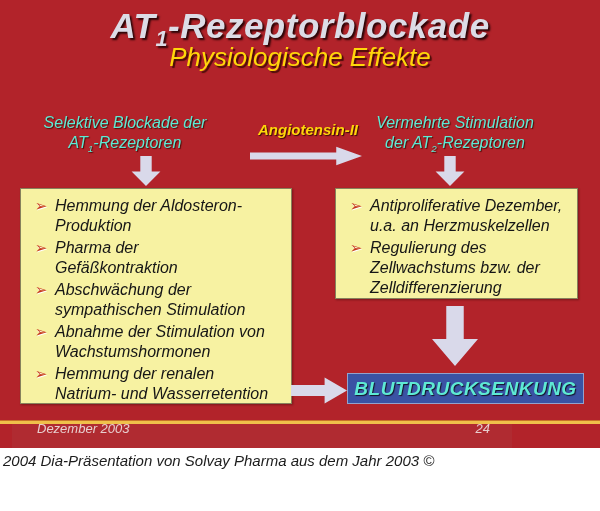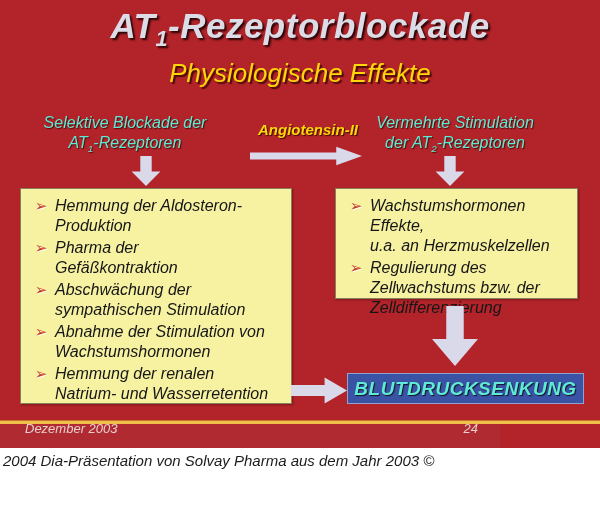--- a/index.html
+++ b/index.html
@@ -4,21 +4,21 @@
 <style>
   html,body{margin:0;padding:0;background:#fff;}
   .canvas{position:relative;width:600px;height:511px;background:#ffffff;overflow:hidden;
           font-family:"Liberation Sans","DejaVu Sans",sans-serif;font-style:italic;}
   .slide{position:absolute;left:0;top:0;width:600px;height:448px;background:#b2232a;}
 
   .title{position:absolute;left:0;top:6px;width:600px;margin:0;text-align:center;
          font-size:35px;font-weight:bold;color:#dcdce6;letter-spacing:0.5px;
          text-shadow:2px 2px 2px #2a0507;}
   .title sub{font-size:62%;}
-  .subtitle{position:absolute;left:0;top:58px;width:600px;margin:0;text-align:center;
+  .subtitle{position:absolute;left:0;top:42px;width:600px;margin:0;text-align:center;
             font-size:26px;font-weight:normal;color:#ffd60a;
             text-shadow:2px 2px 1px #4a0d08;}
 
   .col-hdr{position:absolute;text-align:center;color:#5eead4;font-size:16px;line-height:20px;
            text-shadow:1px 1px 1px #4a0d08;}
   .col-hdr sub{font-size:62%;}
   .hdr-left{left:10px;top:113px;width:230px;}
   .hdr-right{left:335px;top:113px;width:240px;}
 
   .angio-label{position:absolute;left:248px;top:121px;width:120px;text-align:center;
@@ -47,21 +47,21 @@
   .txt{flex:1;color:#161616;font-size:16px;line-height:20px;white-space:pre-line;}
 
   .result-box{position:absolute;left:347px;top:373px;width:237px;height:31px;
               background:#3a53a4;border:1px solid #93a2cc;box-sizing:border-box;
               display:flex;align-items:center;justify-content:center;}
   .result-box span{color:#5eead4;font-size:19px;font-weight:bold;letter-spacing:0.5px;
                    text-shadow:1px 1px 1px #14142a;}
 
   .gold-line{position:absolute;left:0;top:420px;width:600px;height:3px;background:#f0c04a;
              border-top:1px solid #c8722a;}
-  .footer-bar{position:absolute;left:0;top:424px;width:500px;height:24px;background:#b02b31;
+  .footer-bar{position:absolute;left:12px;top:424px;width:500px;height:24px;background:#b02b31;
               display:flex;align-items:center;justify-content:space-between;box-sizing:border-box;
               padding:0 22px 16px 25px;}
   .footer-bar span{color:#e8cfcf;font-size:13px;}
 
   .caption{position:absolute;left:3px;top:452px;width:594px;color:#1c1c1c;font-size:15px;}
 </style>
 </head>
 <body>
 
 <div class="canvas">
@@ -105,21 +105,21 @@
       <li>
           <span class="blt">➢</span>
           <span class="txt">Hemmung der renalen
 Natrium- und Wasserretention</span>
         </li>
     </ul>
 
     <ul class="effect-box box-right">
       <li>
           <span class="blt">➢</span>
-          <span class="txt">Wachstumshormonen Effekte,
+          <span class="txt">Antiproliferative Dezember,
 u.a. an Herzmuskelzellen</span>
         </li>
       <li>
           <span class="blt">➢</span>
           <span class="txt">Regulierung des
 Zellwachstums bzw. der
 Zelldifferenzierung</span>
         </li>
     </ul>
 

